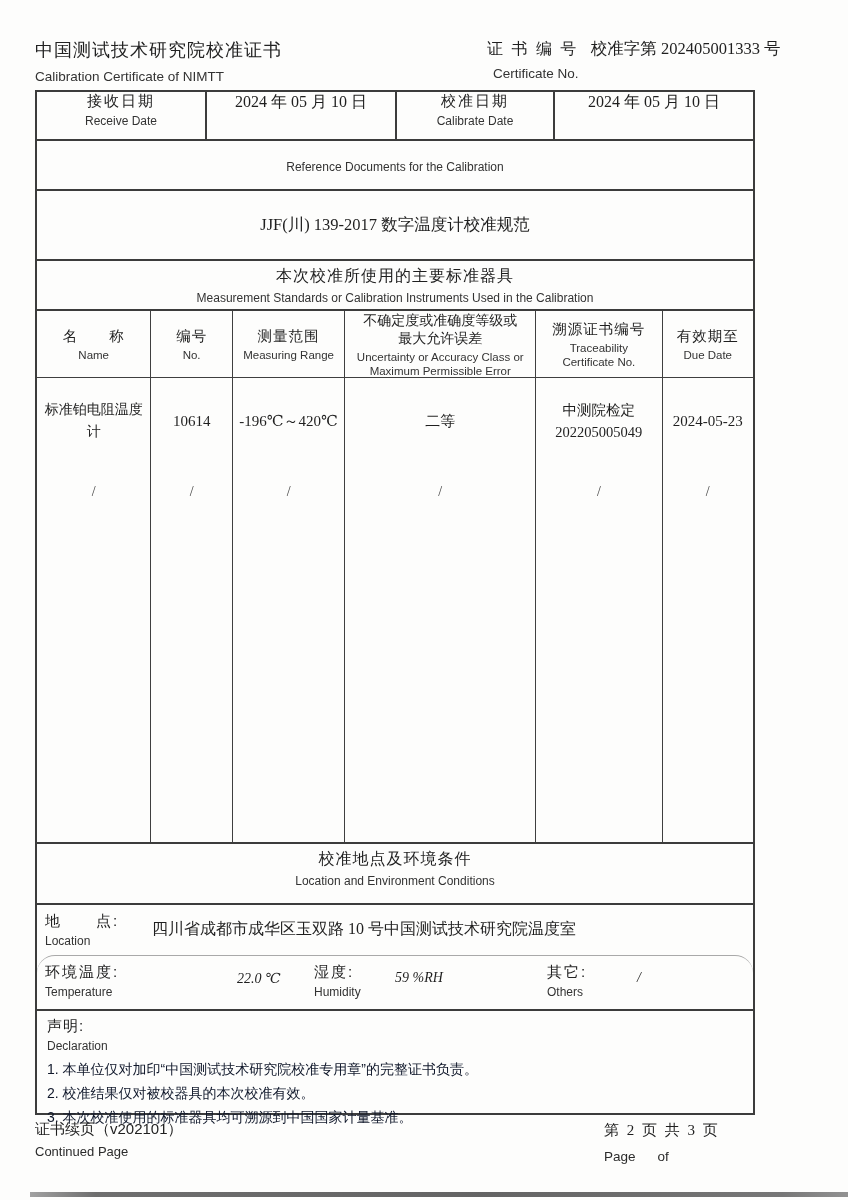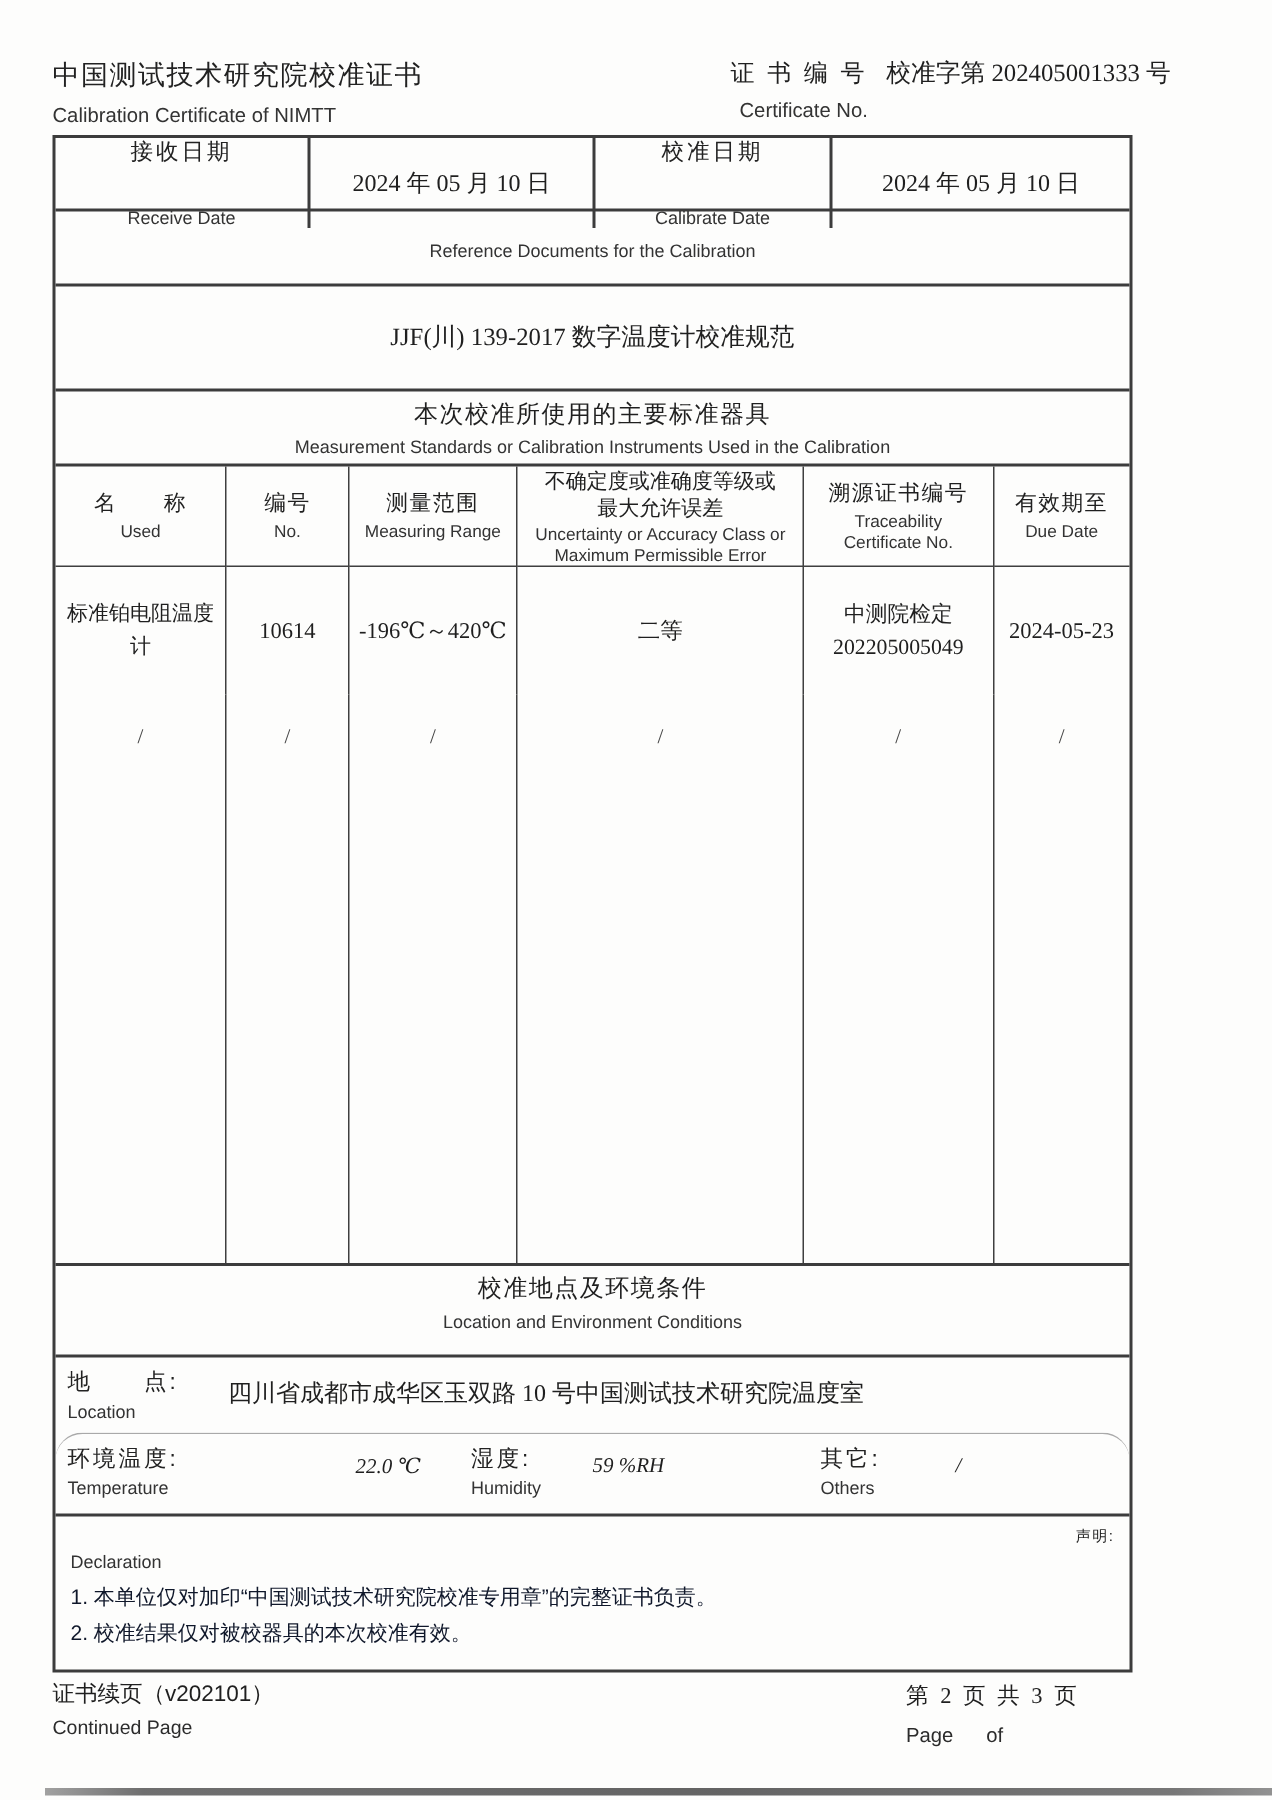--- a/index.html
+++ b/index.html
@@ -35,21 +35,21 @@
   .frame > div { border-top: 2px solid #3c3c3c; }
   .frame > div:first-child { border-top: none; }
 
   .zh-lbl { font-size: 15px; letter-spacing: 2px; color: #222; }
   .en-lbl { font-size: 12px; color: #333; margin-top: 3px; letter-spacing: 0; }
 
   
   .date-grid { display: grid; grid-template-columns: 170fr 190fr 158fr 198fr; height: 47px; }
   .date-grid > div {
     border-right: 2px solid #3c3c3c;
-    display: flex; flex-direction: column; align-items: center; justify-content: center; gap: 24px;
+    display: flex; flex-direction: column; align-items: center; 
   }
   .date-grid > div:last-child { border-right: none; }
   .date-val { font-size: 16px; }
 
   
   .sec-title { height: 50px; display: flex; flex-direction: column; align-items: center; justify-content: center; }
   .sec-zh { font-size: 16px; letter-spacing: 1px; }
   .sec-en { font-size: 12px; color: #333; margin-top: 4px; }
 
   .ref-content { height: 70px; display: flex; align-items: center; justify-content: center; font-size: 16.5px; }
@@ -74,21 +74,21 @@
   
   .loc-row { height: 52px; position: relative; margin-top: 11px; }
   .loc-label { position: absolute; left: 8px; top: 7px; }
   .loc-value { position: absolute; left: 115px; top: 14px; font-size: 16px; }
   .env-row { height: 54px; position: relative; border-top-width: 1px !important; border-top-color: #a9a9a9 !important; border-radius: 18px; }
   .env-label { position: absolute; top: 7px; }
   .env-value { position: absolute; top: 14px; font-size: 14px; font-style: italic; }
 
   
   .decl { height: 104px; padding: 6px 10px 4px 10px; }
-  .decl-zh { font-size: 10px; letter-spacing: 1px; text-align: right; }
+  .decl-zh { font-size: 15px; letter-spacing: 1px; }
   .decl-en { font-size: 12px; color: #333; margin: 3px 0 4px 0; }
   .decl-item { font-size: 14px; line-height: 24px; color: #0f172a; }
 
   
   .footer-left { position: absolute; left: 35px; top: 1120px; }
   .fl-zh { font-size: 15px; text-align: center; }
   .fl-en { font-size: 13px; margin-top: 5px; color: #2b2b2b; }
   .footer-right { position: absolute; left: 604px; top: 1121px; }
   .fr-zh { font-size: 15px; letter-spacing: 2px; }
   .fr-en { font-size: 13.5px; margin-top: 9px; color: #2b2b2b; }
@@ -146,21 +146,21 @@
 
     <div class="sec-title">
       <div class="sec-zh">本次校准所使用的主要标准器具</div>
       <div class="sec-en">Measurement Standards or Calibration Instruments Used in the Calibration</div>
     </div>
 
     <div class="std-table">
 
       <div class="cell hcell">
         <div class="hzh">名　　称</div>
-        <div class="hen">Used</div>
+        <div class="hen">Name</div>
       </div>
       <div class="cell hcell">
         <div class="hzh">编号</div>
         <div class="hen">No.</div>
       </div>
       <div class="cell hcell">
         <div class="hzh">测量范围</div>
         <div class="hen">Measuring Range</div>
       </div>
       <div class="cell hcell">
@@ -232,20 +232,21 @@
         <div class="en-lbl">Others</div>
       </div>
       <div class="env-value serif" style="left:600px;">/</div>
     </div>
 
     <div class="decl">
       <div class="decl-zh">声明:</div>
       <div class="decl-en">Declaration</div>
       <div class="decl-item">1. 本单位仅对加印“中国测试技术研究院校准专用章”的完整证书负责。</div>
       <div class="decl-item">2. 校准结果仅对被校器具的本次校准有效。</div>
+      <div class="decl-item">3. 本次校准使用的标准器具均可溯源到中国国家计量基准。</div>
     </div>
   </div>
 
   <div class="footer-left">
     <div class="fl-zh">证书续页（v202101）</div>
     <div class="fl-en">Continued Page</div>
   </div>
   <div class="footer-right">
     <div class="fr-zh serif">第 2 页 共 3 页</div>
     <div class="fr-en">

